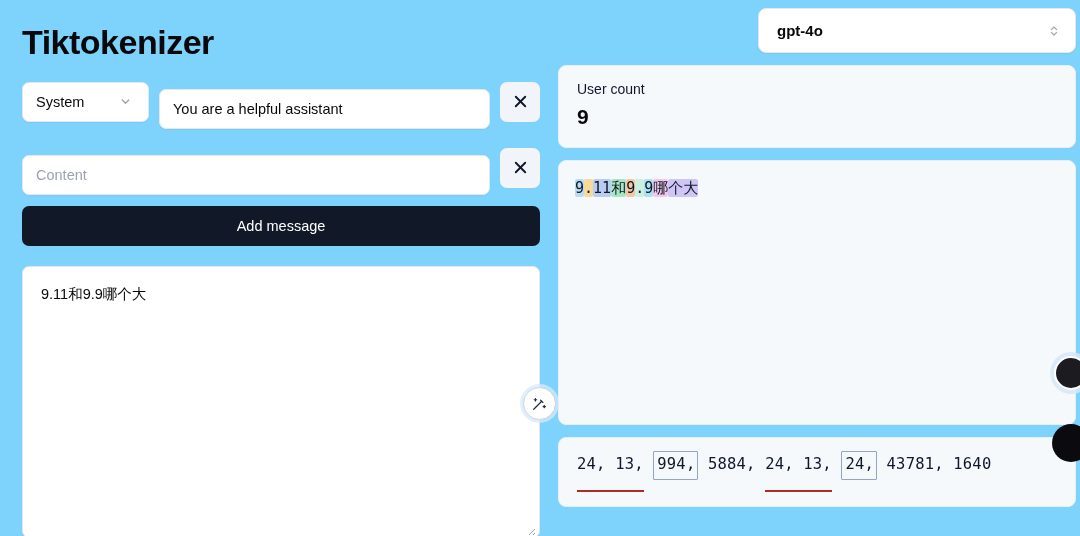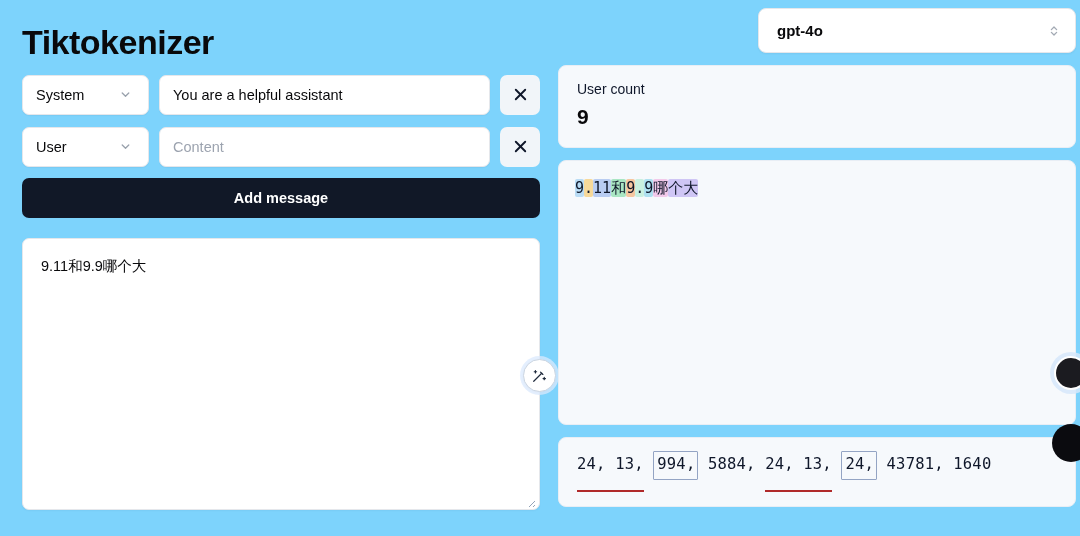--- a/index.html
+++ b/index.html
@@ -64,20 +64,21 @@
     height: 40px;
     border: 1px solid #e5e7eb;
     border-radius: 7px;
     background: #ffffff;
     padding: 0 13px;
     font-size: 14.5px;
     color: #09090b;
     font-family: "Liberation Sans", sans-serif;
     box-shadow: 0 1px 1px rgba(16,24,40,0.04);
     outline: none;
+    margin-top: 14px;
   }
   .content-input::placeholder { color: #9ca3af; }
   .remove-btn {
     width: 40px; height: 40px;
     border: none;
     border-radius: 7px;
     background: #f1f5f9;
     display: flex;
     align-items: center;
     justify-content: center;
@@ -88,21 +89,21 @@
 
   .add-message-btn {
     margin-top: 11px;
     width: 518px;
     height: 40px;
     background: #111827;
     color: #ffffff;
     border: none;
     border-radius: 7px;
     font-size: 14.5px;
-    font-weight: 700;
+    font-weight: 400;
     font-family: "Liberation Sans", sans-serif;
     cursor: pointer;
   }
 
   .textarea-wrap {
     position: relative;
     margin-top: 20px;
     width: 518px;
     height: 272px;
   }
@@ -287,28 +288,20 @@
         <span>
           <svg class="x-icon" viewBox="0 0 18 18" fill="none" stroke="#0f172a" stroke-width="2" stroke-linecap="round">
               <path d="M4 4 L14 14 M14 4 L4 14"></path>
             </svg>
         </span>
       </button>
     </div>
 
     
     <div class="msg-row">
-      <div class="role-select">
-        <span class="role-label">User</span>
-        <span>
-          <svg class="chev-down" viewBox="0 0 16 16" fill="none" stroke="#475569" stroke-width="1.6" stroke-linecap="round" stroke-linejoin="round">
-              <path d="M4 6.2 L8 10.2 L12 6.2"></path>
-            </svg>
-        </span>
-      </div>
       <input class="content-input" type="text" placeholder="Content" style="">
       <button class="remove-btn">
         <span>
           <svg class="x-icon" viewBox="0 0 18 18" fill="none" stroke="#0f172a" stroke-width="2" stroke-linecap="round">
               <path d="M4 4 L14 14 M14 4 L4 14"></path>
             </svg>
         </span>
       </button>
     </div>
 

